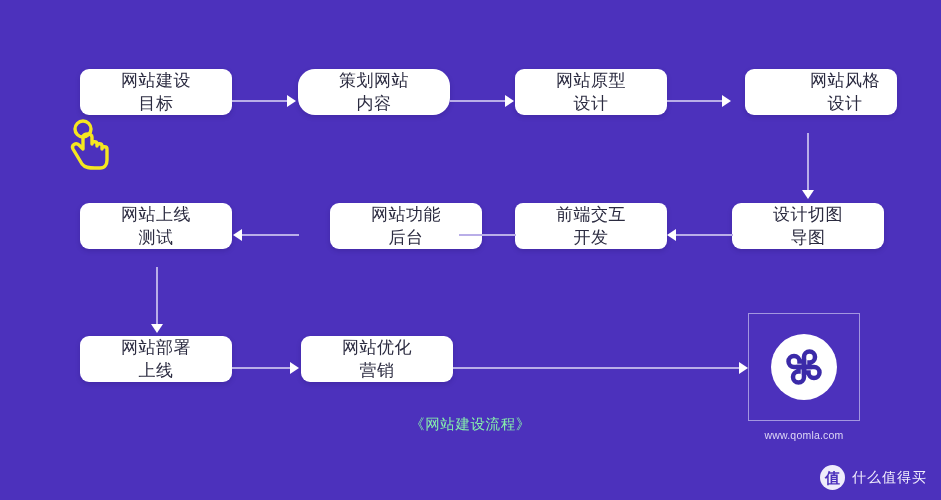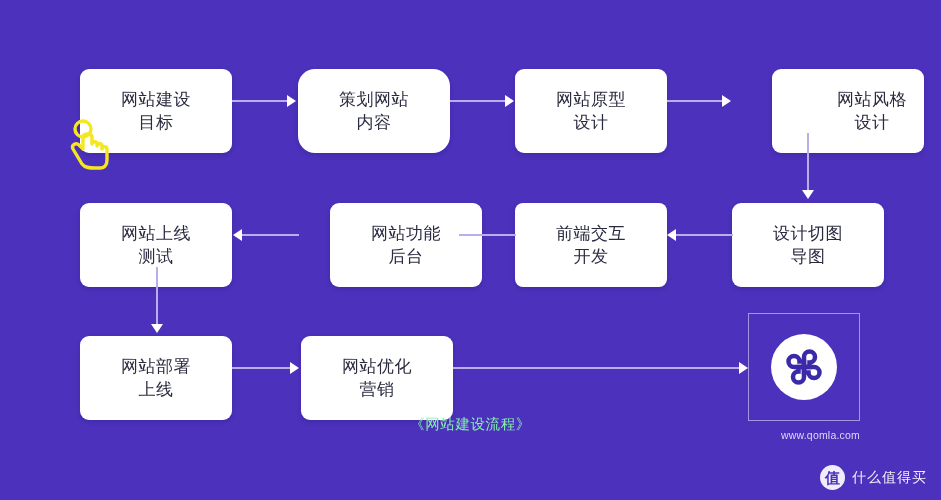--- a/index.html
+++ b/index.html
@@ -15,21 +15,21 @@
   #canvas {
     position: relative;
     width: 941px;
     height: 500px;
     background: #4c31bc;
     overflow: hidden;
   }
   .node {
     position: absolute;
     width: 152px;
-    height: 84px;
+    height: 46px;
     background: #ffffff;
     border-radius: 9px;
     box-shadow: 0 2px 5px rgba(20, 5, 70, 0.18);
     display: flex;
     flex-direction: column;
     align-items: center;
     justify-content: center;
     box-sizing: border-box;
   }
   .node .line {
@@ -85,21 +85,21 @@
     background: #ffffff;
     display: flex;
     align-items: center;
     justify-content: center;
   }
   #logo-url {
     position: absolute;
     left: 748px;
     top: 429px;
     width: 112px;
-    text-align: right;
+    text-align: center;
     color: #dfd8f6;
     font-size: 10.5px;
     letter-spacing: 0.2px;
   }
   #caption {
     position: absolute;
     left: 0;
     top: 415px;
     width: 941px;
     text-align: center;
@@ -150,21 +150,21 @@
     <span class="line">目标</span>
   </div>
   <div class="node" style="left:298px; top:69px;border-radius:17px;">
     <span class="line">策划网站</span>
     <span class="line">内容</span>
   </div>
   <div class="node" style="left:515px; top:69px;">
     <span class="line">网站原型</span>
     <span class="line">设计</span>
   </div>
-  <div class="node" style="left:772px; top:69px;padding-left:48px;">
+  <div class="node" style="left:745px; top:69px;padding-left:48px;">
     <span class="line">网站风格</span>
     <span class="line">设计</span>
   </div>
 
   <div class="conn h" style="left:232px; top:100px; width:62px;"></div>
   <div class="arrow right" style="left:287px; top:95px;"></div>
 
   <div class="conn h" style="left:450px; top:100px; width:62px;"></div>
   <div class="arrow right" style="left:505px; top:95px;"></div>
 

